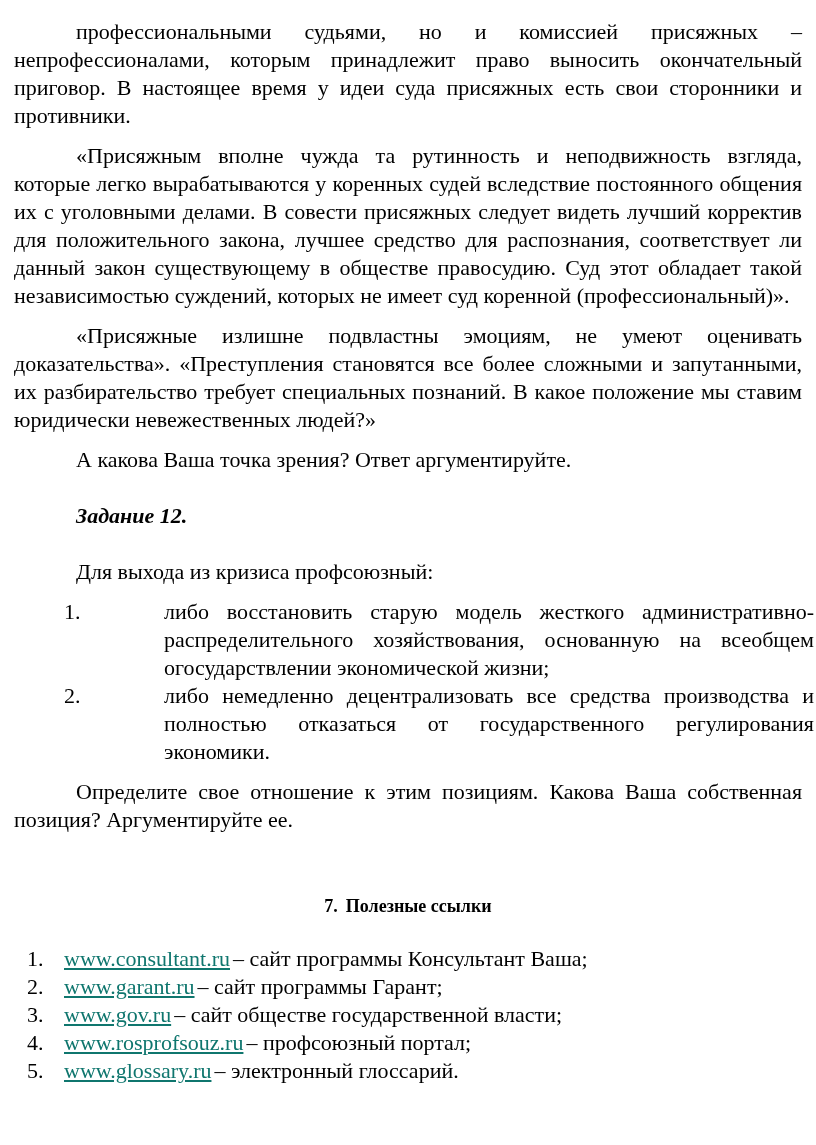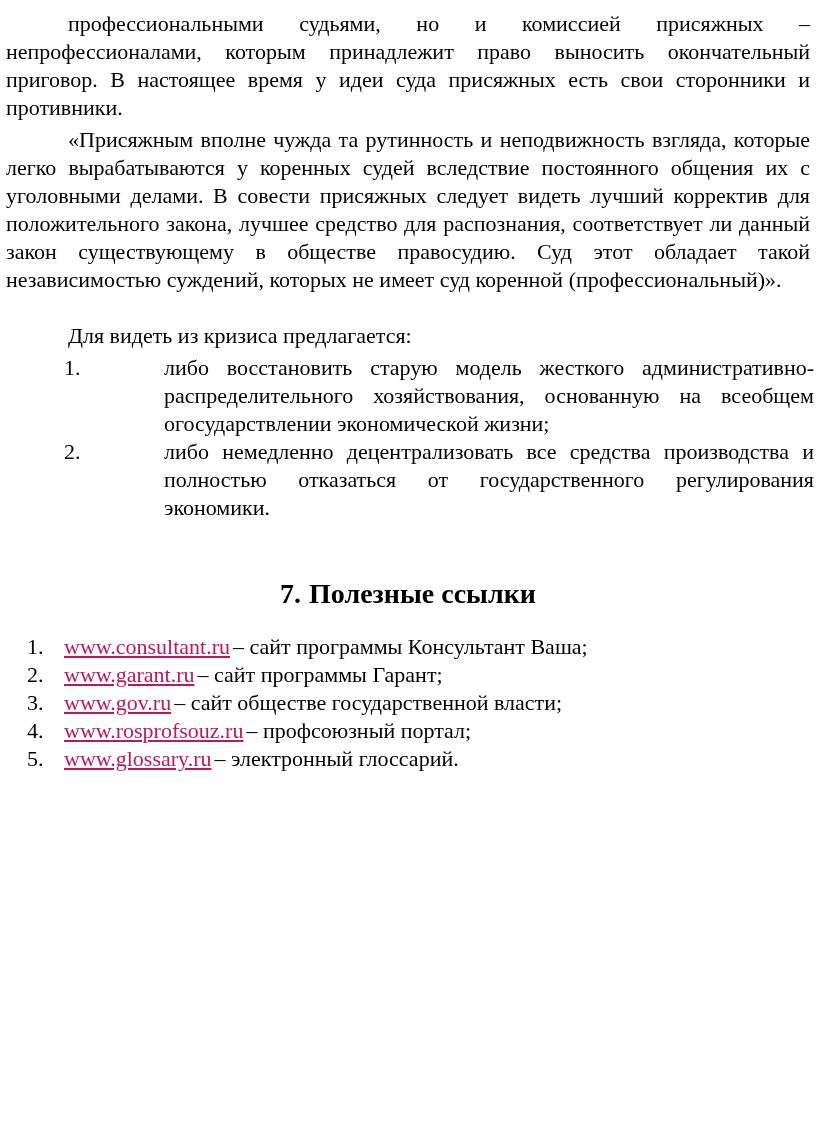--- a/index.html
+++ b/index.html
@@ -13,21 +13,21 @@
     height: 1145px;
     box-sizing: border-box;
     padding: 6px 2px 0 2px;
     overflow: hidden;
     background: #ffffff;
     color: #000000;
     font-family: "Liberation Serif", "DejaVu Serif", serif;
     font-size: 22px;
     line-height: 28px;
   }
-  p { margin: 4px; }
+  p { margin: 12px; }
   .para {
     text-align: justify;
     text-align-last: left;
     text-indent: 62px;
   }
   .task-heading {
     margin-top: 28px;
     text-indent: 62px;
     font-weight: bold;
     font-style: italic;
@@ -45,56 +45,60 @@
   .task-num {
     position: absolute;
     left: -100px;
     top: 0;
   }
   .links-heading {
     margin-top: 58px;
     margin-bottom: 25px;
     text-align: center;
     font-weight: bold;
-    font-size: 28px;
+    font-size: 18px;
   }
   .lh-label { margin-left: 8px; }
   .link-row {
     position: relative;
     padding-left: 62px;
   }
   .link-num {
     position: absolute;
     left: 25px;
     top: 0;
   }
   a.url {
-    color: #be185d;
+    color: #0f766e;
     cursor: pointer;
   }
   .link-desc { margin-left: 3px; }
 </style>
 </head>
 <body>
 
 <div class="page">
 
   <p class="para">профессиональными судьями, но и комиссией присяжных – непрофессионалами, которым принадлежит право выносить окончательный приговор. В настоящее время у идеи суда присяжных есть свои сторонники и противники.</p>
   <p class="para">«Присяжным вполне чужда та рутинность и неподвижность взгляда, которые легко вырабатываются у коренных судей вследствие постоянного общения их с уголовными делами. В совести присяжных следует видеть лучший корректив для положительного закона, лучшее средство для распознания, соответствует ли данный закон существующему в обществе правосудию. Суд этот обладает такой независимостью суждений, которых не имеет суд коренной (профессиональный)».</p>
+  <p class="para">«Присяжные излишне подвластны эмоциям, не умеют оценивать доказательства». «Преступления становятся все более сложными и запутанными, их разбирательство требует специальных познаний. В какое положение мы ставим юридически невежественных людей?»</p>
+  <p class="para">А какова Ваша точка зрения? Ответ аргументируйте.</p>
 
+  <p class="task-heading">Задание 12.</p>
 
-  <p class="task-intro">Для видеть из кризиса предлагается:</p>
+  <p class="task-intro">Для выхода из кризиса профсоюзный:</p>
 
   <div class="task-item">
     <span class="task-num">1.</span><span>либо восстановить старую модель жесткого административно-распределительного хозяйствования, основанную на всеобщем огосударствлении экономической жизни;</span>
   </div>
   <div class="task-item">
     <span class="task-num">2.</span><span>либо немедленно децентрализовать все средства производства и полностью отказаться от государственного регулирования экономики.</span>
   </div>
 
+  <p class="para">Определите свое отношение к этим позициям. Какова Ваша собственная позиция? Аргументируйте ее.</p>
 
   <p class="links-heading"><span>7.</span><span class="lh-label">Полезные ссылки</span></p>
 
   <div class="link-row">
     <span class="link-num">1.</span><a class="url" href="#">www.consultant.ru</a><span class="link-desc">– сайт программы Консультант Ваша;</span>
   </div>
   <div class="link-row">
     <span class="link-num">2.</span><a class="url" href="#">www.garant.ru</a><span class="link-desc">– сайт программы Гарант;</span>
   </div>
   <div class="link-row">

